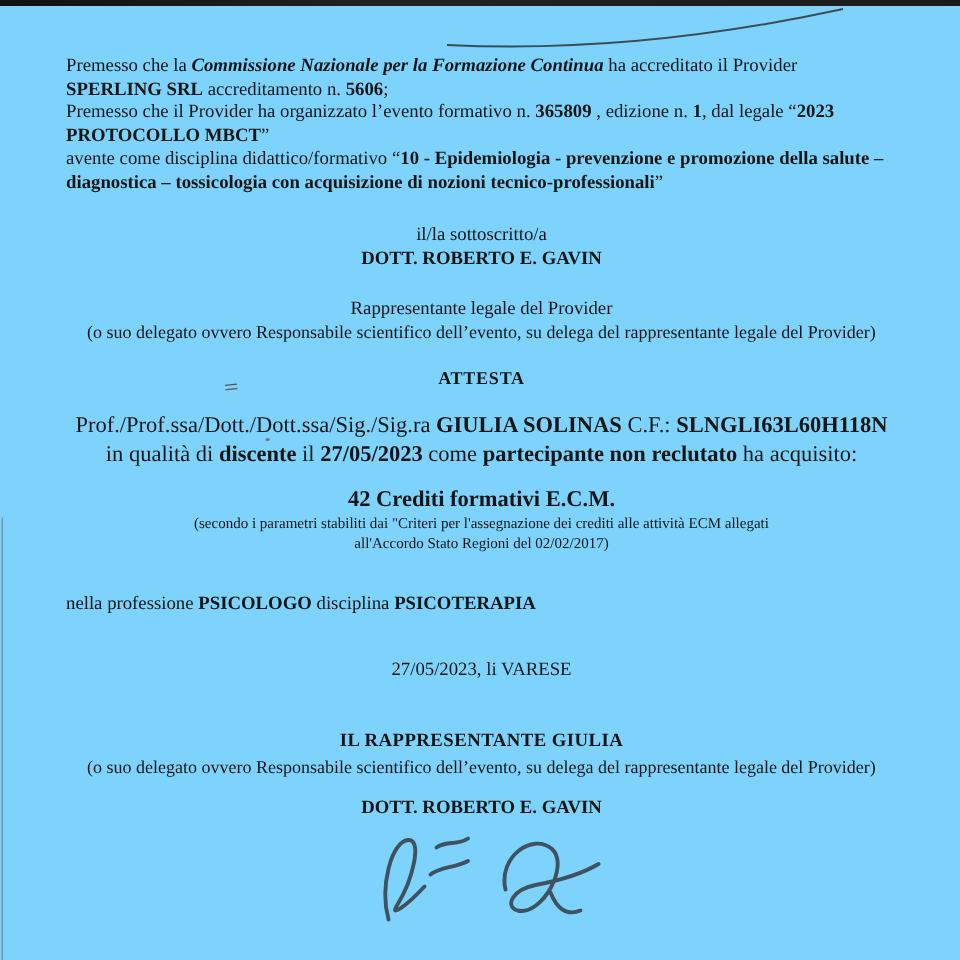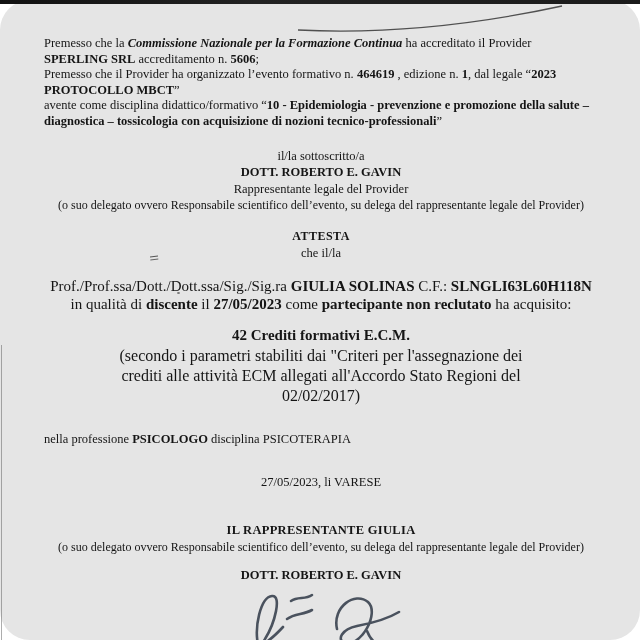--- a/index.html
+++ b/index.html
@@ -6,46 +6,45 @@
   body {
     width:640px; height:640px;
     background:#ffffff;
     font-family:"Liberation Serif", "DejaVu Serif", serif;
     color:#151515;
     overflow:hidden;
     position:relative;
   }
   .page {
     position:absolute; inset:0;
-    background:#e5e5e5;
-    border-radius:30px;
+    background:#7dd3fc;
   }
   .content {
     position:relative;
     padding:36px 42px 0 44px;
     font-size:12.5px;
     line-height:1.24;
   }
   p { margin:0; }
   .premises p { text-align:left; }
   .center { text-align:center; }
   .bold { font-weight:bold; }
   .subject-intro { margin-top:20px; }
-  .role-line { margin-top:2px; }
+  .role-line { margin-top:18px; }
   .role-note { font-size:12px; max-width:548px; margin:0 auto; }
   .attesta {
     margin-top:17px;
     font-size:12px;
     font-weight:bold;
     letter-spacing:0.5px;
   }
   .che { margin-top:2px; }
   .recipient { margin-top:15px; font-size:15px; }
   .credits { margin-top:12px; font-size:15px; }
-  .credits-note { font-size:16px; max-width:430px; margin:1px auto 0 auto; line-height:1.25; }
+  .credits-note { font-size:10px; max-width:430px; margin:1px auto 0 auto; line-height:1.25; }
   .profession { margin-top:26px; text-align:left; }
   .date-place { margin-top:28px; text-align:center; }
   .rep-title { margin-top:32px; font-weight:bold; letter-spacing:0.3px; }
   .rep-note { font-size:12px; max-width:548px; margin:2px auto 0 auto; }
   .rep-name { margin-top:13px; font-weight:bold; }
   .signature-wrap { margin-top:0px; text-align:center; height:80px; }
   .signature-wrap svg { display:inline-block; }
 
   
   .scan-top-line {
@@ -76,39 +75,38 @@
     <path d="M298,30 C380,34 470,26 562,6" fill="none" stroke="#2b2b2b" stroke-width="1.3" opacity="0.8"></path>
   </svg>
   <div class="scan-left-line"></div>
   <div class="speckle-a"></div>
   <div class="speckle-b"></div>
 
   <div class="content">
 
     <div class="premises">
       <p><span>Premesso che la </span><span style="font-weight: bold; font-style: italic;">Commissione Nazionale per la Formazione Continua</span><span> ha accreditato il Provider </span><span style="font-weight: bold;">SPERLING SRL</span><span> accreditamento n. </span><span style="font-weight: bold;">5606</span><span>;</span></p>
-      <p><span>Premesso che il Provider ha organizzato l’evento formativo n. </span><span style="font-weight: bold;">464619</span><span> , edizione n. </span><span style="font-weight: bold;">1</span><span>, dal legale “</span><span style="font-weight: bold;">2023 PROTOCOLLO MBCT</span><span>”</span></p>
+      <p><span>Premesso che il Provider ha organizzato l’evento formativo n. </span><span style="font-weight: bold;">365809</span><span> , edizione n. </span><span style="font-weight: bold;">1</span><span>, dal legale “</span><span style="font-weight: bold;">2023 PROTOCOLLO MBCT</span><span>”</span></p>
       <p><span>avente come disciplina didattico/formativo “</span><span style="font-weight: bold;">10 - Epidemiologia - prevenzione e promozione della salute – diagnostica – tossicologia con acquisizione di nozioni tecnico-professionali</span><span>”</span></p>
     </div>
 
     <p class="center subject-intro">il/la sottoscritto/a</p>
     <p class="center bold">DOTT. ROBERTO E. GAVIN</p>
 
     <p class="center role-line">Rappresentante legale del Provider</p>
     <p class="center role-note">(o suo delegato ovvero Responsabile scientifico dell’evento, su delega del rappresentante legale del Provider)</p>
 
     <p class="center attesta">ATTESTA</p>
-    <p class="center che">che il/la</p>
 
     <p class="center recipient"><span>Prof./Prof.ssa/Dott./Dott.ssa/Sig./Sig.ra </span><span style="font-weight: bold;">GIULIA SOLINAS</span><span> C.F.: </span><span style="font-weight: bold;">SLNGLI63L60H118N</span><span> in qualità di </span><span style="font-weight: bold;">discente</span><span> il </span><span style="font-weight: bold;">27/05/2023</span><span> come </span><span style="font-weight: bold;">partecipante non reclutato</span><span> ha acquisito:</span></p>
 
     <p class="center bold credits">42 Crediti formativi E.C.M.</p>
     <p class="center credits-note">(secondo i parametri stabiliti dai "Criteri per l'assegnazione dei crediti alle attività ECM allegati all'Accordo Stato Regioni del 02/02/2017)</p>
 
-    <p class="profession"><span>nella professione </span><span style="font-weight: bold;">PSICOLOGO</span><span> disciplina </span><span style="font-weight: normal; text-align: right;">PSICOTERAPIA</span></p>
+    <p class="profession"><span>nella professione </span><span style="font-weight: bold;">PSICOLOGO</span><span> disciplina </span><span style="font-weight: bold; text-align: right;">PSICOTERAPIA</span></p>
 
     <p class="date-place">27/05/2023, li VARESE</p>
 
     <p class="center rep-title">IL RAPPRESENTANTE GIULIA</p>
     <p class="center rep-note">(o suo delegato ovvero Responsabile scientifico dell’evento, su delega del rappresentante legale del Provider)</p>
     <p class="center rep-name">DOTT. ROBERTO E. GAVIN</p>
 
     <div class="signature-wrap">
       <svg width="165" height="80" viewBox="0 0 165 80">
         <g fill="none" stroke="#3a4350" stroke-width="2.6" stroke-linecap="round" opacity="0.9">

